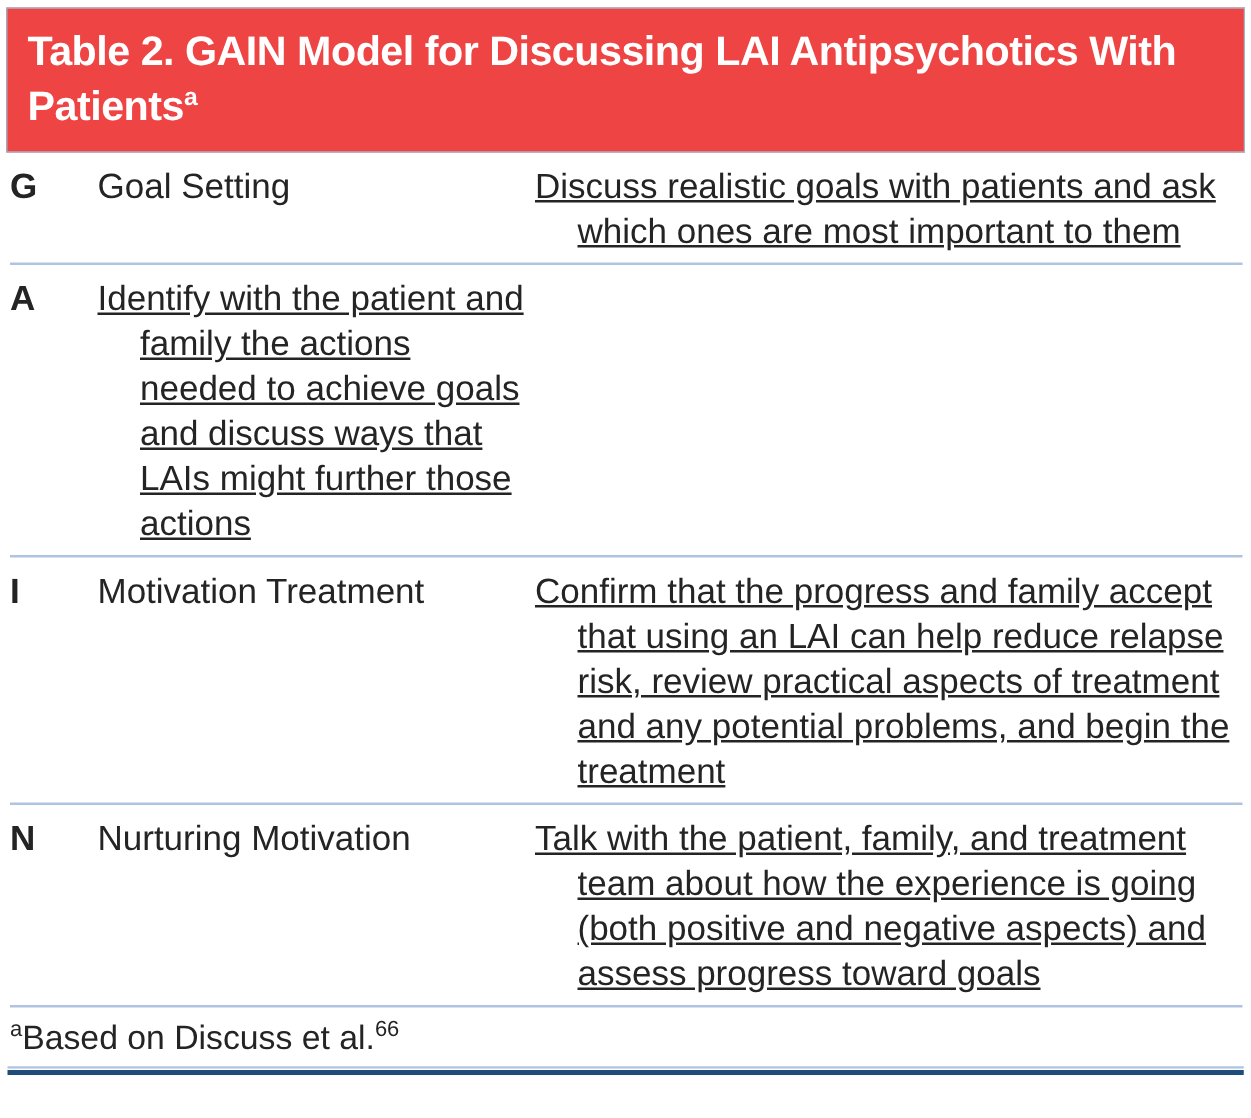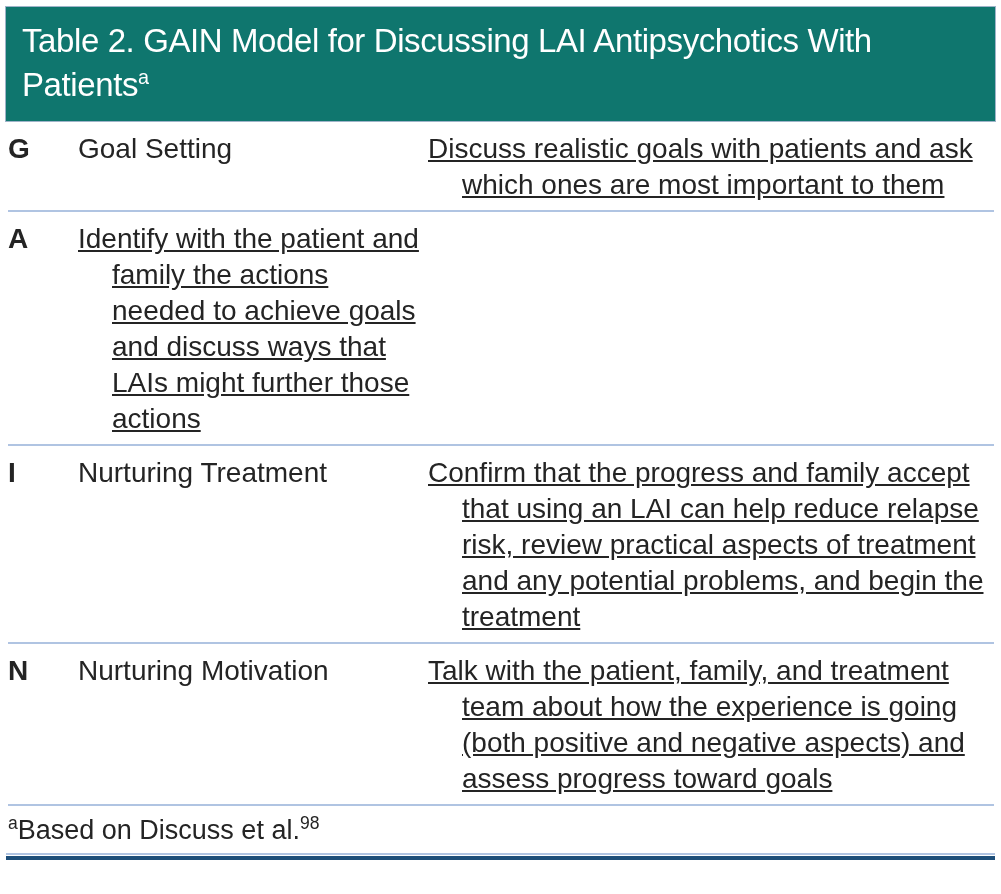--- a/index.html
+++ b/index.html
@@ -12,23 +12,23 @@
     height: 894px;
     overflow: hidden;
     font-family: "Liberation Sans", sans-serif;
     color: #242424;
     -webkit-font-smoothing: antialiased;
   }
   .table-wrap {
     margin: 6px 5px 0 5px;
   }
   .title-bar {
-    background: #0f766e;
+    background: #ef4444;
     color: #ffffff;
-    font-weight: normal;
+    font-weight: bold;
     font-size: 33px;
     line-height: 44px;
     letter-spacing: -0.4px;
     padding: 12px 16px 14px 16px;
     border: 1px solid #9fb4c9;
   }
   .title-bar sup {
     font-size: 60%;
     line-height: 0;
     vertical-align: super;
@@ -95,33 +95,33 @@
       <div class="cell-desc">Discuss realistic goals with patients and ask which ones are most important to them</div>
     </div>
 
     <div class="row">
       <div class="cell-letter">A</div>
       <div class="cell-desc">Identify with the patient and family the actions needed to achieve goals and discuss ways that LAIs might further those actions</div>
     </div>
 
     <div class="row">
       <div class="cell-letter">I</div>
-      <div class="cell-term">Nurturing Treatment</div>
+      <div class="cell-term">Motivation Treatment</div>
       <div class="cell-desc">Confirm that the progress and family accept that using an LAI can help reduce relapse risk, review practical aspects of treatment and any potential problems, and begin the treatment</div>
     </div>
 
     <div class="row">
       <div class="cell-letter">N</div>
       <div class="cell-term">Nurturing Motivation</div>
       <div class="cell-desc">Talk with the patient, family, and treatment team about how the experience is going (both positive and negative aspects) and assess progress toward goals</div>
     </div>
 
   </div>
 
   <div class="footnote">
-    <sup>a</sup><span>Based on Discuss et al.</span><sup>98</sup>
+    <sup>a</sup><span>Based on Discuss et al.</span><sup>66</sup>
   </div>
 
   <div class="rule-light"></div>
   <div class="rule-gap"></div>
   <div class="rule-dark"></div>
 
 </div>
 
 </body></html>

